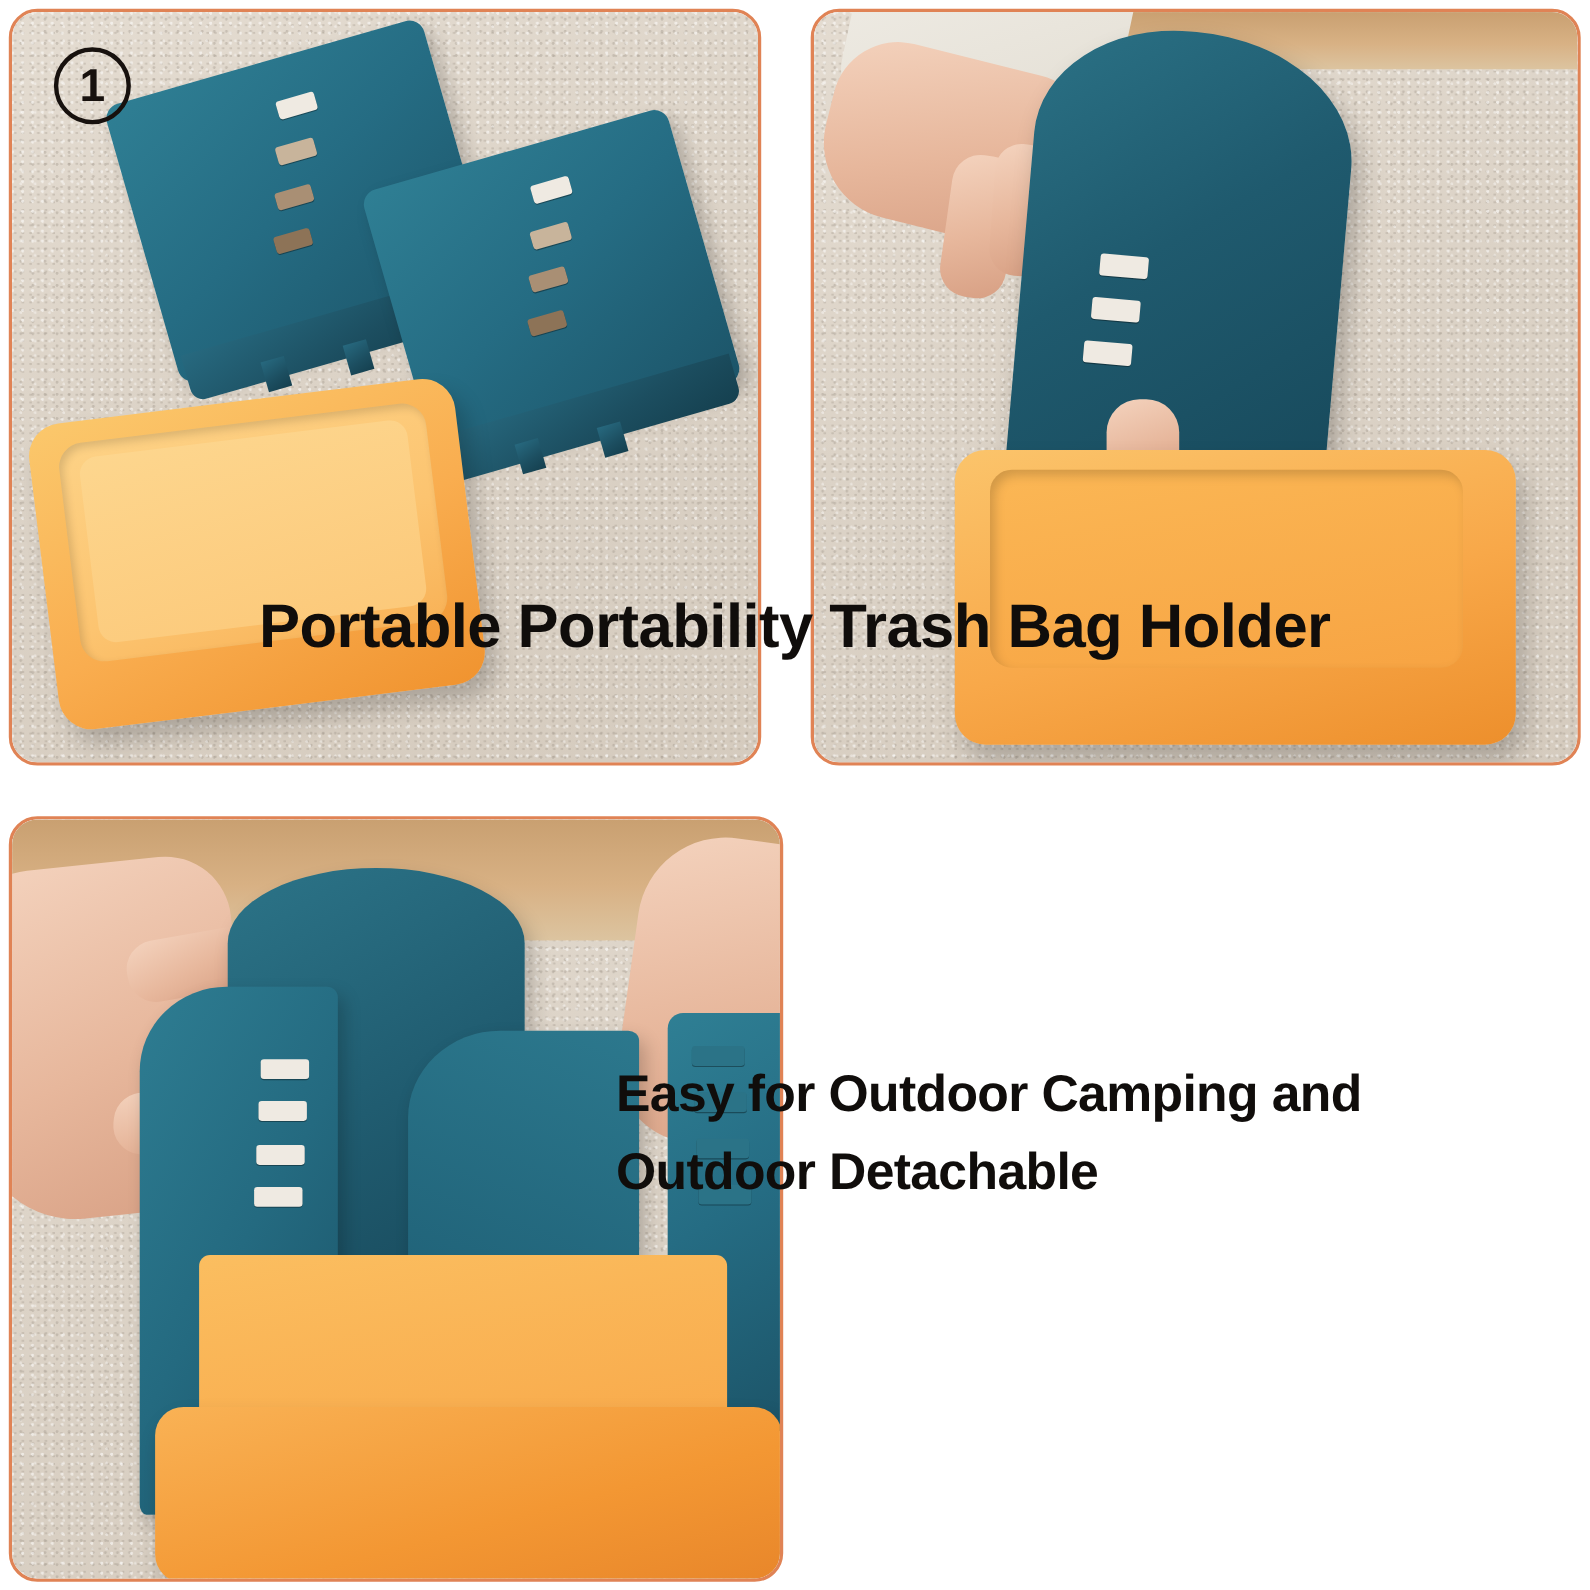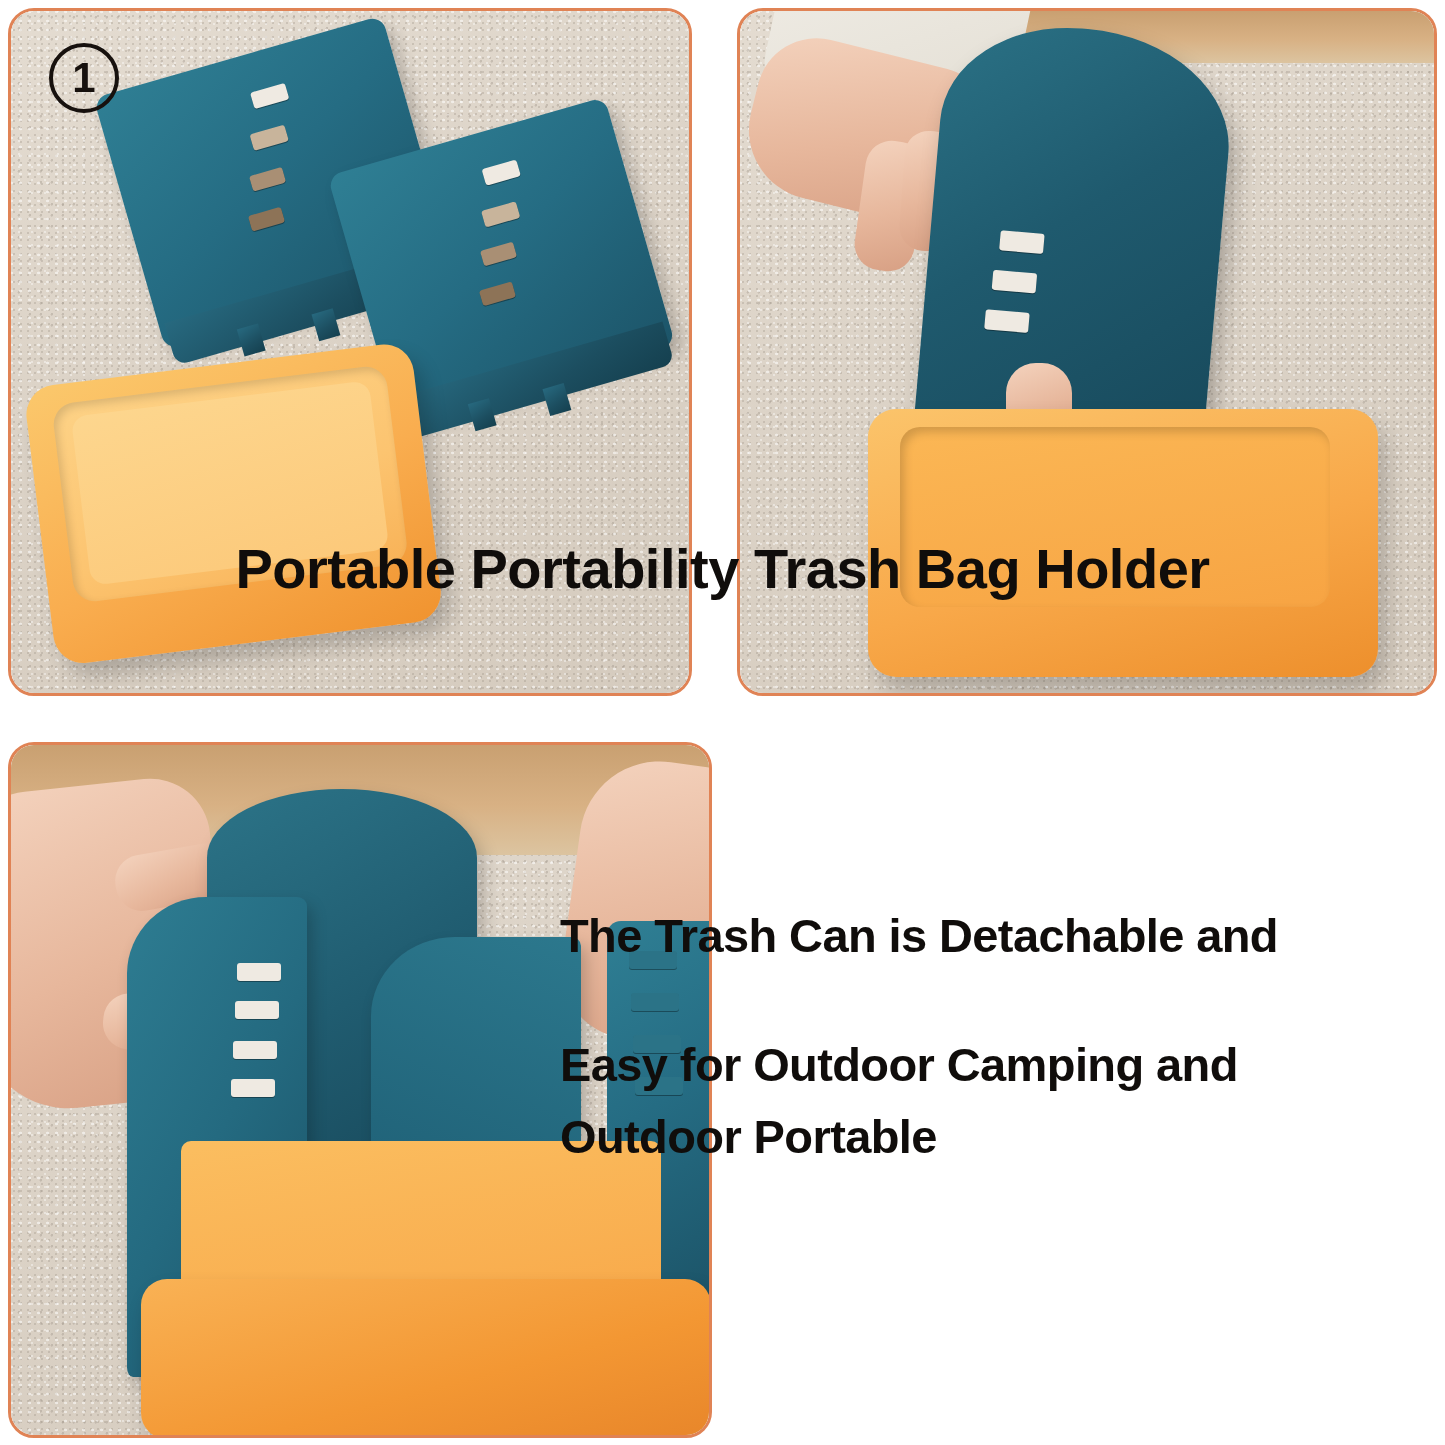--- a/index.html
+++ b/index.html
@@ -276,19 +276,18 @@
                     background:linear-gradient(165deg,#F9B255 0%,#F39733 60%,#E8862A 100%);
                     box-shadow:6px 12px 20px rgba(0,0,0,.20);"></div>
       </div>
     </div>
 
   </div>
 
   <div class="headline">Portable Portability Trash Bag Holder</div>
 
   <div class="blurb">
-    <p>The Trash Can is Detachable and</p>
     <div class="gap"></div>
     <p>Easy for Outdoor Camping and</p>
-    <p>Outdoor Portable</p>
+    <p>Outdoor Detachable</p>
   </div>
 
 </div>
 
 </body></html>

